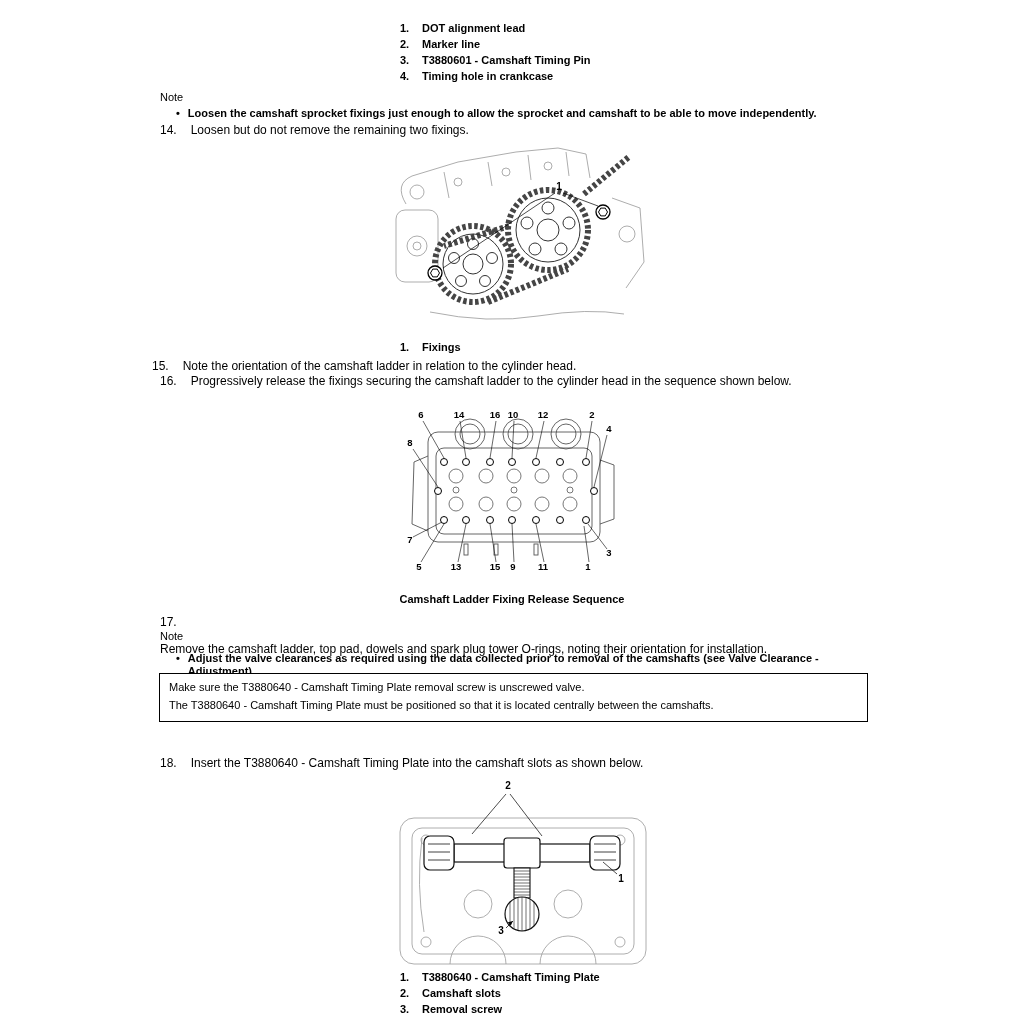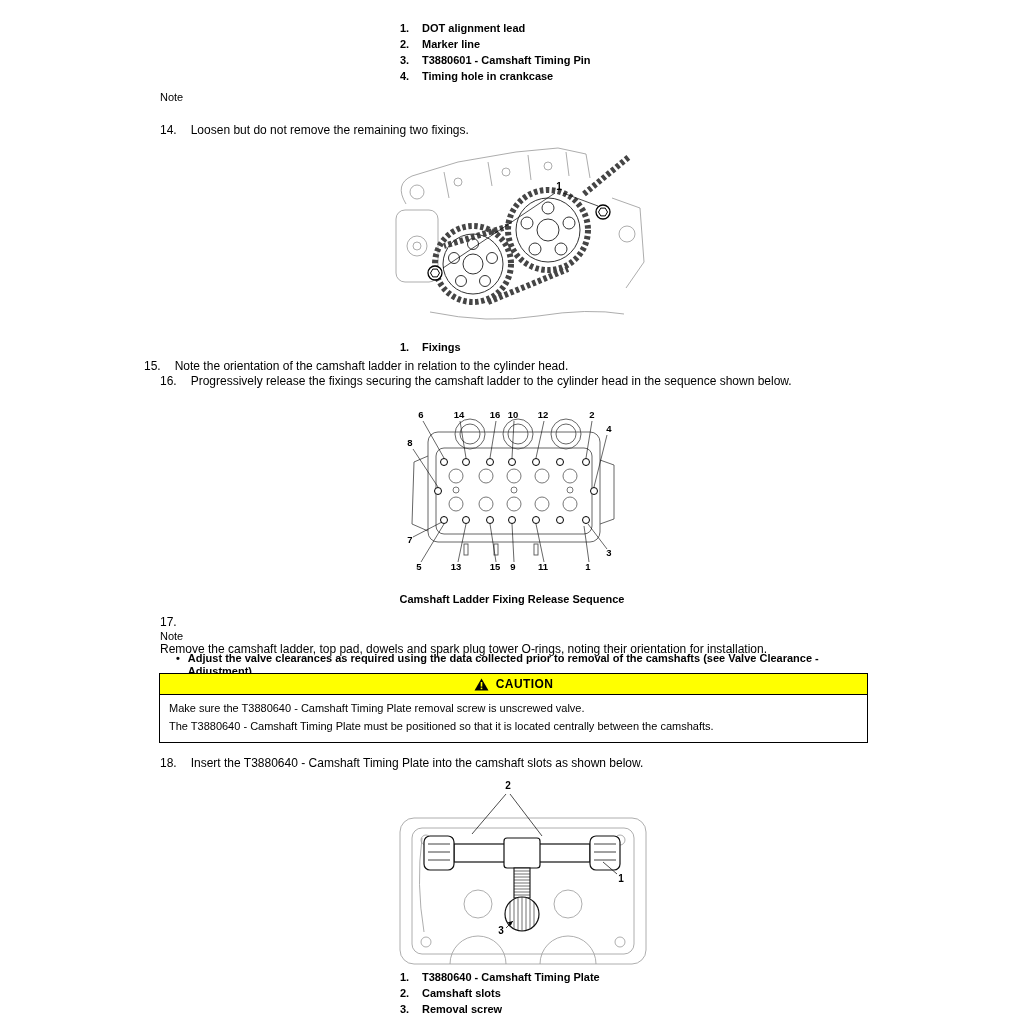--- a/index.html
+++ b/index.html
@@ -46,20 +46,23 @@
       <span class="keynum">3.</span>
       <span>T3880601 - Camshaft Timing Pin</span>
     </div>
     <div class="keyrow">
       <span class="keynum">4.</span>
       <span>Timing hole in crankcase</span>
     </div>
   </div>
 
   <div class="abs note-heading" style="left:160px; top:91px;">Note</div>
+  <div class="abs note-bullet" style="left:176px; top:107px;">
+    <span>Loosen the camshaft sprocket fixings just enough to allow the sprocket and camshaft to be able to move independently.</span>
+  </div>
 
   <div class="abs step" style="left:160px; top:124px;">
     <span class="stepnum">14.</span>
     <span>Loosen but do not remove the remaining two fixings.</span>
   </div>
 
   <svg class="figure" style="left:388px; top:142px;" width="270" height="195" viewBox="0 0 270 195">
     <g stroke="#8a8a8a" stroke-width="0.7" fill="none">
       <path d="M18,62 Q6,42 24,34 L70,20 L128,10 L170,6 L198,12 L202,36"></path>
       <rect x="8" y="68" width="42" height="72" rx="9"></rect>
@@ -114,21 +117,21 @@
     </g>
   </svg>
 
   <div class="abs keylist" style="left:400px; top:341px;">
     <div class="keyrow">
       <span class="keynum">1.</span>
       <span>Fixings</span>
     </div>
   </div>
 
-  <div class="abs step" style="left:144px; top:360px;text-align:right;">
+  <div class="abs step" style="left:152px; top:360px;text-align:right;">
     <span class="stepnum">15.</span>
     <span>Note the orientation of the camshaft ladder in relation to the cylinder head.</span>
   </div>
   <div class="abs step" style="left:160px; top:375px;">
     <span class="stepnum">16.</span>
     <span>Progressively release the fixings securing the camshaft ladder to the cylinder head in the sequence shown below.</span>
   </div>
 
   <svg class="figure" style="left:398px; top:404px;" width="250" height="185" viewBox="0 0 250 185">
     <g stroke="#555" stroke-width="0.9" fill="none">
@@ -223,28 +226,20 @@
     <span class="stepnum">17.</span>
     <span>Remove the camshaft ladder, top pad, dowels and spark plug tower O-rings, noting their orientation for installation.</span>
   </div>
 
   <div class="abs note-heading" style="left:160px; top:630px;">Note</div>
   <div class="abs note-bullet" style="left:176px; top:652px;">
     <span>Adjust the valve clearances as required using the data collected prior to removal of the camshafts (see Valve Clearance - Adjustment).</span>
   </div>
 
   <div class="caution" style="left:159px; top:673px; width:707px;">
-    <div class="caution-header">
-      <svg width="15" height="13" viewBox="0 0 15 13">
-        <polygon points="7.5,0.5 14.5,12.5 0.5,12.5" fill="#000"></polygon>
-        <rect x="6.7" y="4" width="1.6" height="4.6" fill="#ffff00"></rect>
-        <rect x="6.7" y="9.6" width="1.6" height="1.6" fill="#ffff00"></rect>
-      </svg>
-      <span class="caution-title">CAUTION</span>
-    </div>
     <div class="caution-body">
       <div class="caution-line first">Make sure the T3880640 - Camshaft Timing Plate removal screw is unscrewed valve.</div>
       <div class="caution-line">The T3880640 - Camshaft Timing Plate must be positioned so that it is located centrally between the camshafts.</div>
     </div>
   </div>
 
   <div class="abs step" style="left:160px; top:757px;text-align:right;">
     <span class="stepnum">18.</span>
     <span>Insert the T3880640 - Camshaft Timing Plate into the camshaft slots as shown below.</span>
   </div>

